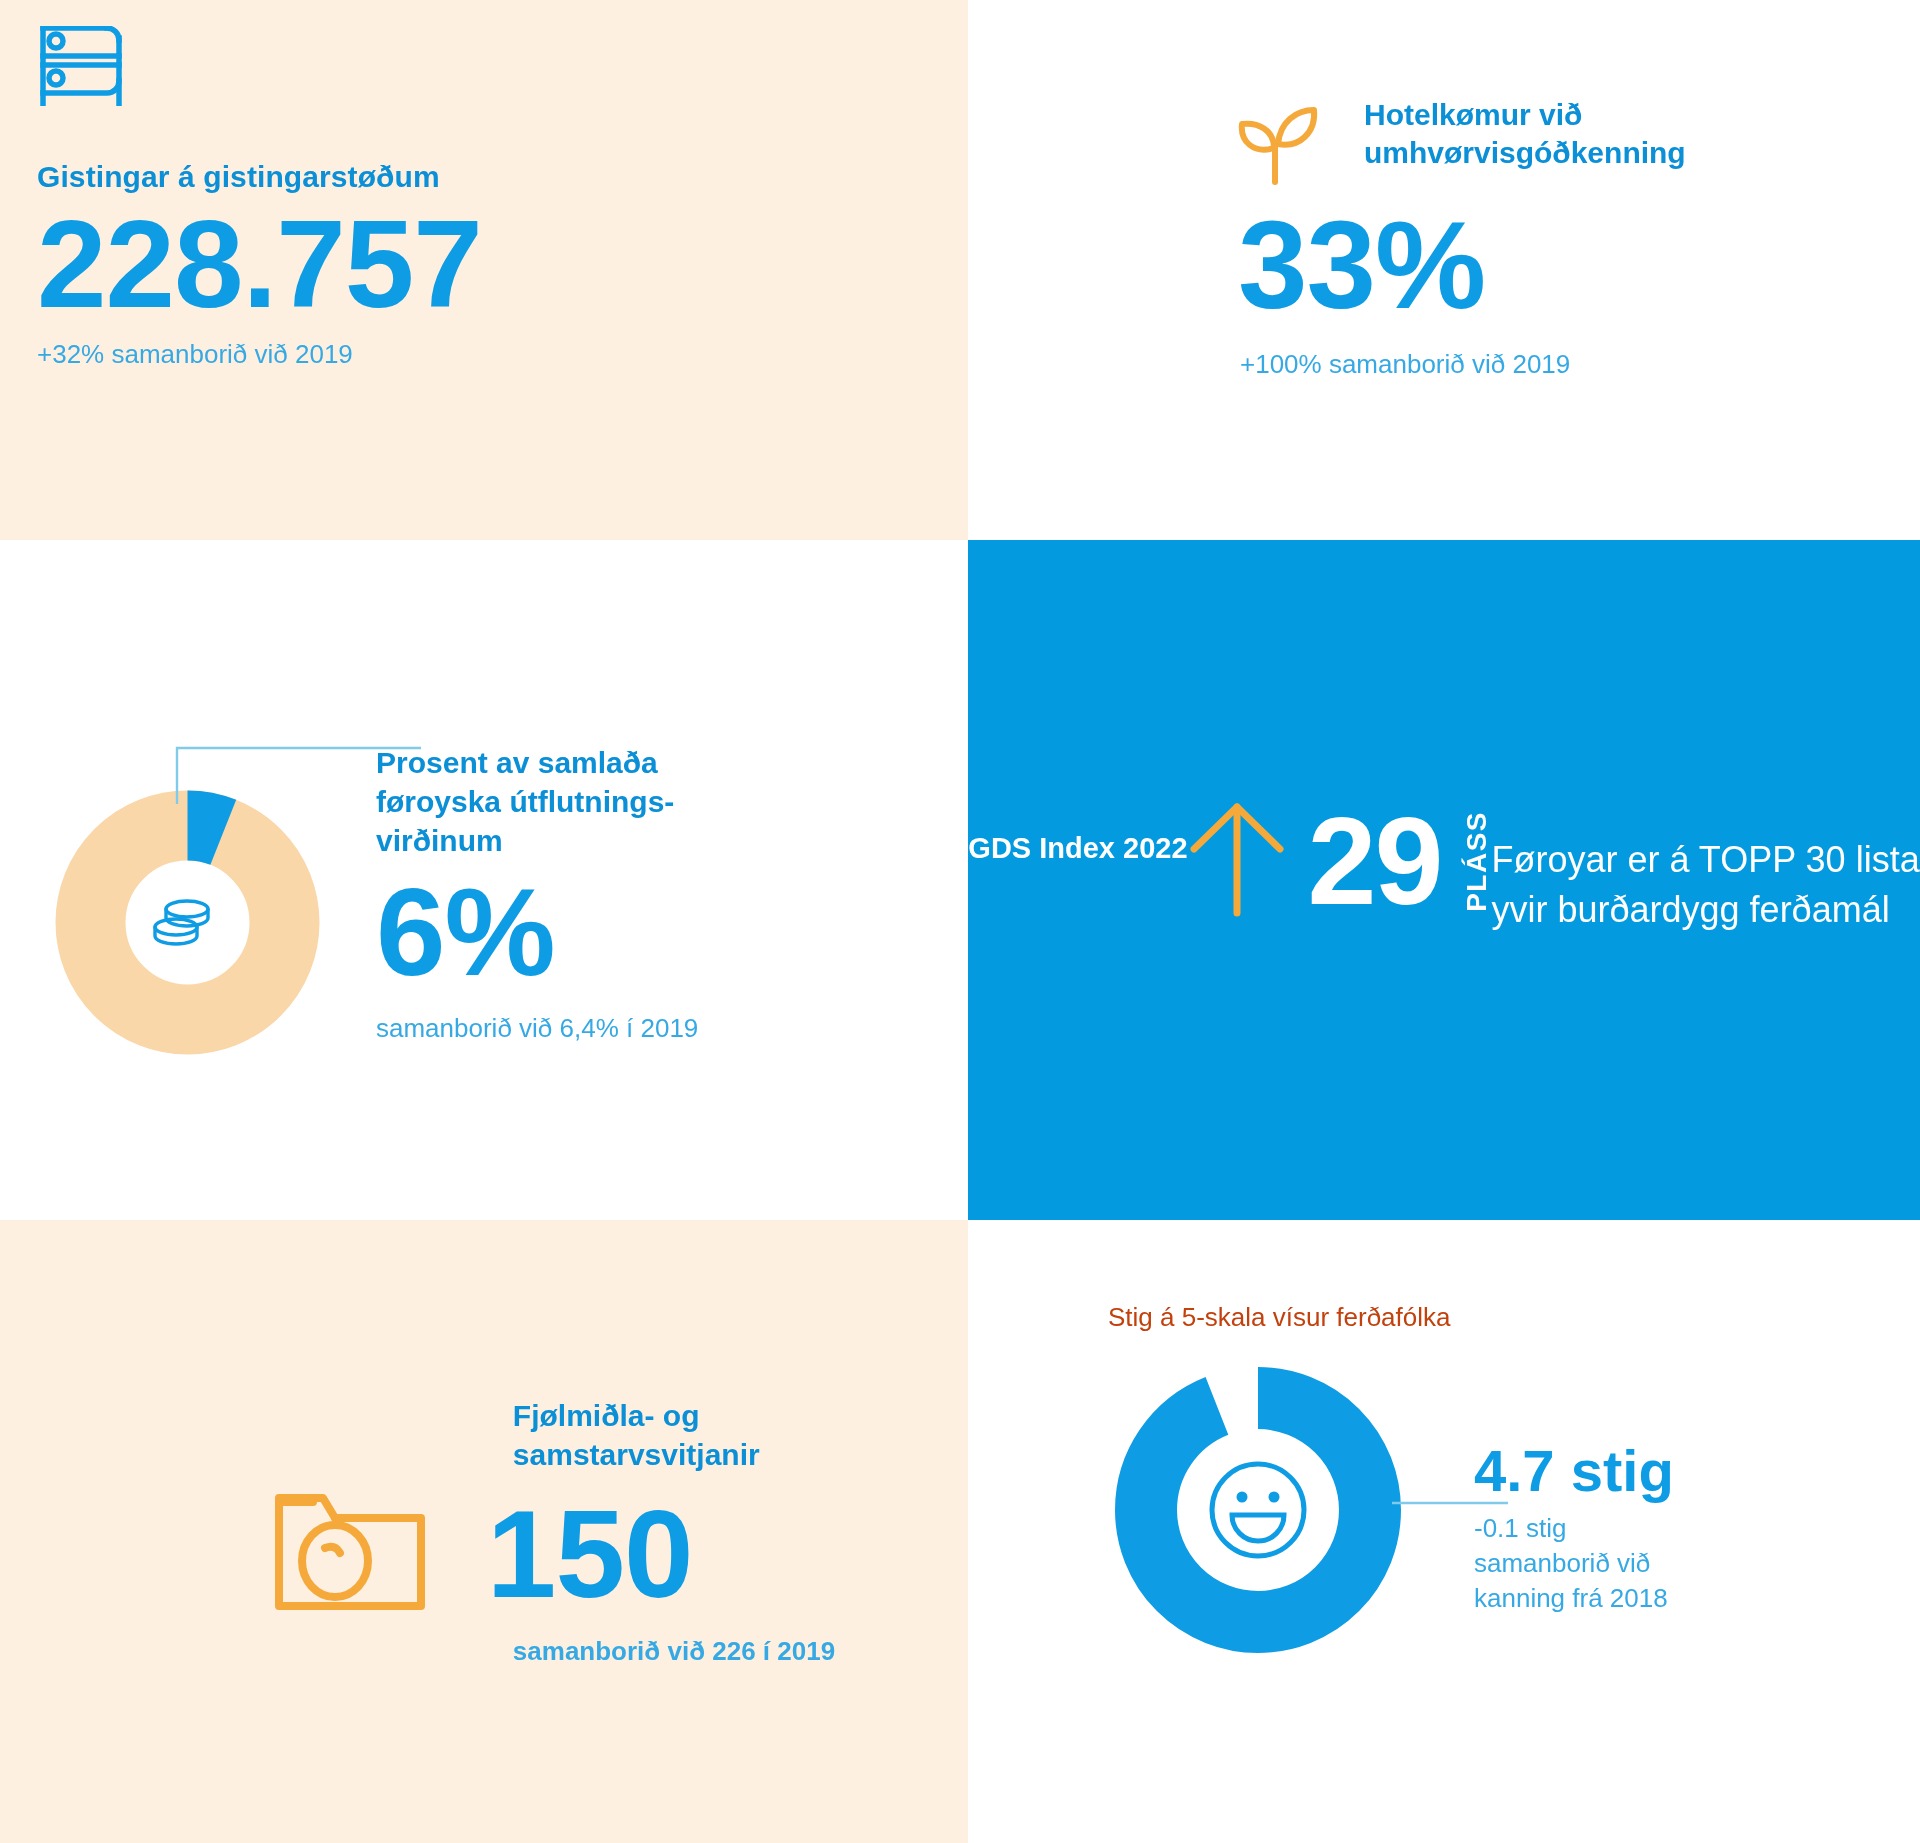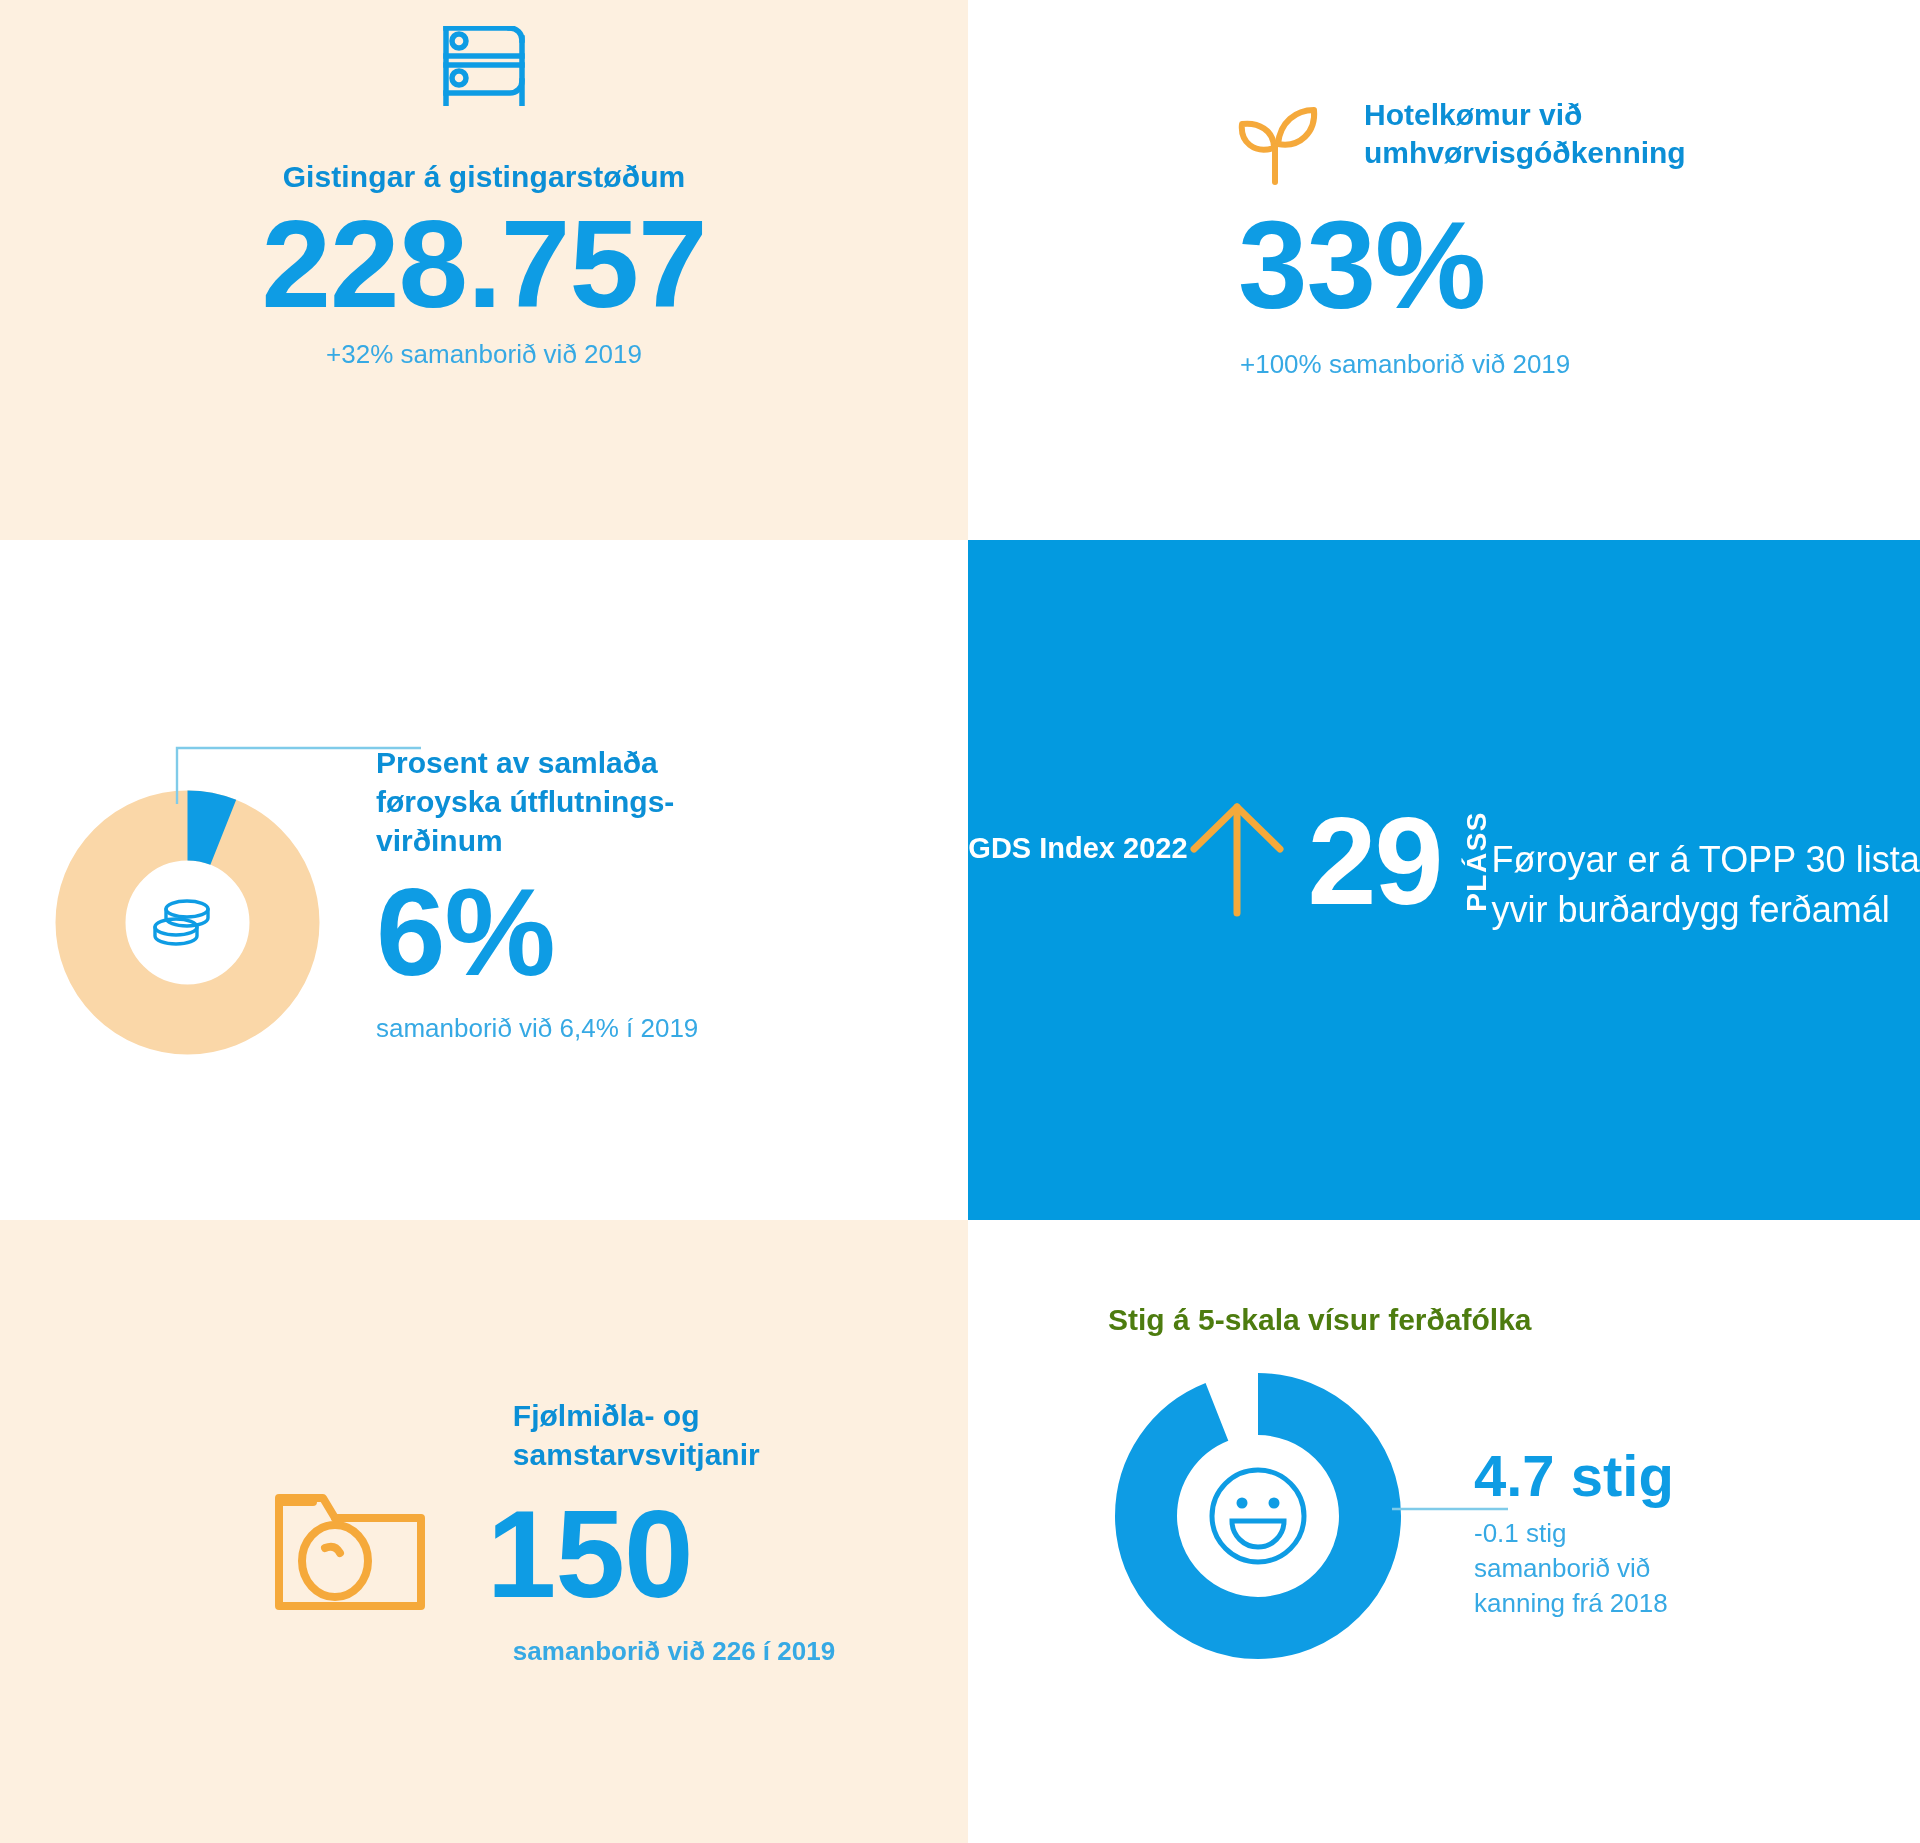--- a/index.html
+++ b/index.html
@@ -17,21 +17,21 @@
     grid-template-rows: 540px 680px 623px;
   }
 
   
   .panel { position: relative; overflow: hidden; }
   .bg-cream  { background: #fdf0e0; }
   .bg-white  { background: #ffffff; }
   .bg-blue   { background: #039ae0; }
 
   
-  .p1 { display: flex; flex-direction: column; align-items: center; padding-top: 26px; }
+  .p1 { display: flex; flex-direction: column; align-items: flex-start; padding-top: 26px; padding-left: 37px; }
   .p1 .bed-icon { margin-bottom: 50px; }
   .p1 .title {
     color: #0b8fd6; font-weight: bold; font-size: 30px;
     letter-spacing: .1px; text-align: center; margin-bottom: 4px;
   }
   .p1 .big {
     color: #0e9ce4; font-weight: bold; font-size: 125px;
     line-height: 1.05; letter-spacing: -1px; text-align: center;
   }
   .p1 .sub {
@@ -76,21 +76,21 @@
   
   .p5 { display: flex; align-items: center; justify-content: center; }
   .p5 .inner { display: flex; flex-direction: column; align-items: flex-start; margin-left: 140px; }
   .p5 .title { color: #0b8fd6; font-weight: bold; font-size: 30px; line-height: 1.3; margin-left: 240px; }
   .p5 .midrow { display: flex; align-items: center; gap: 60px; margin-top: 14px; }
   .p5 .big { color: #0e9ce4; font-weight: bold; font-size: 125px; line-height: 1.05; letter-spacing: -1px; }
   .p5 .sub { color: #36a9e4; font-size: 26px; margin-top: 16px; margin-left: 240px; font-weight: bold; }
 
   
   .p6 { padding: 80px 0 0 140px; }
-  .p6 .title { color: #4d7c0f; font-weight: bold; font-size: 30px; line-height: 1.32; }
+  .p6 .title { color: #c2410c; font-weight: normal; font-size: 26px; line-height: 1.32; }
   .p6 .body { display: flex; align-items: center; margin-top: 26px; }
   .p6 .dwrap { position: relative; width: 300px; height: 300px; flex: 0 0 auto; }
   .p6 .vals { margin-left: 66px; margin-top: 34px; }
   .p6 .big { color: #0e9ce4; font-weight: bold; font-size: 58px; line-height: 1.1; }
   .p6 .sub { color: #36a9e4; font-size: 26px; line-height: 1.34; margin-top: 8px; }
 </style>
 </head>
 <body>
 
 <div class="grid">

